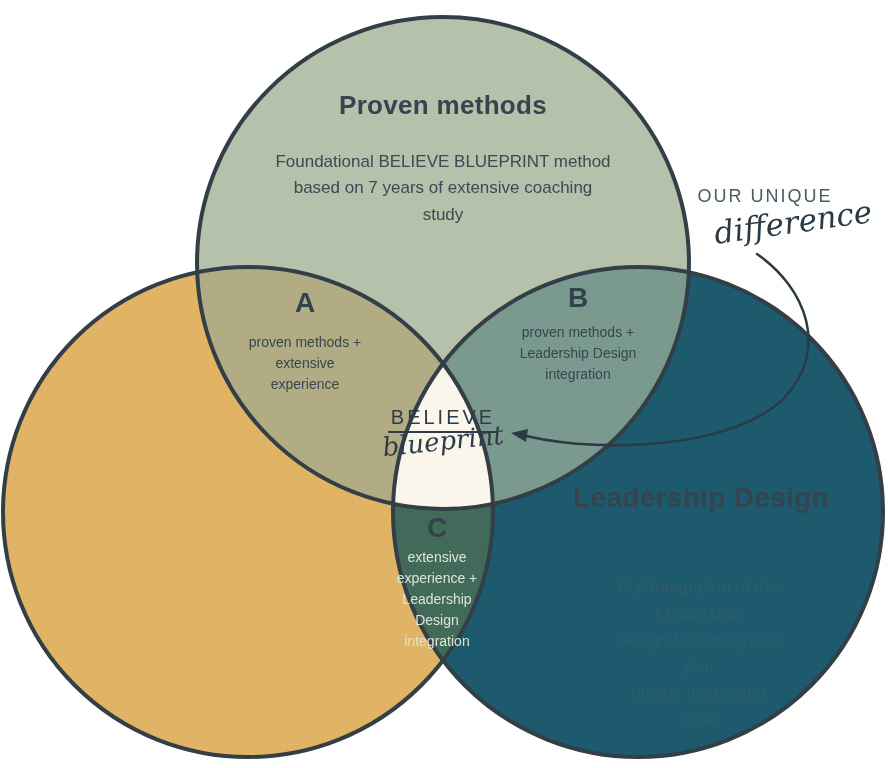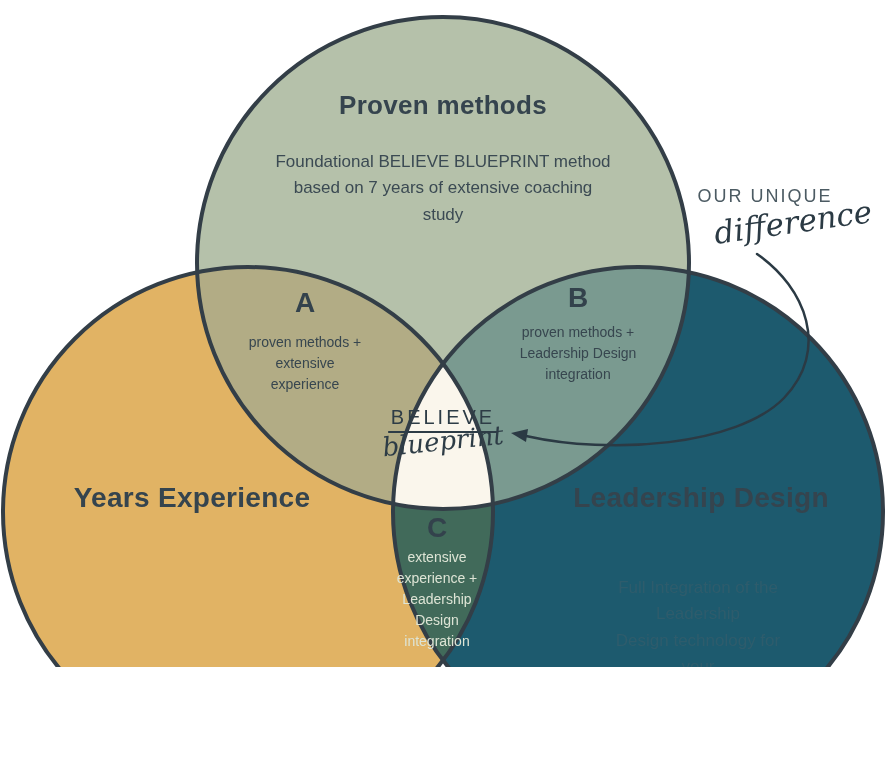--- a/index.html
+++ b/index.html
@@ -1,21 +1,21 @@
 <!DOCTYPE html>
 <html><head>
 <meta charset="utf-8">
 <style>
   html, body { margin: 0; padding: 0; }
   body { background: #ffffff; font-family: "Liberation Sans", sans-serif; }
 
   .canvas {
     position: relative;
     width: 888px;
-    height: 667px;
+    height: 768px;
     background: #ffffff;
     overflow: hidden;
   }
 
   .venn-svg { position: absolute; left: 0; top: 0; }
 
   .abs {
     position: absolute;
     transform: translateX(-50%);
     text-align: center;
@@ -149,21 +149,20 @@
     <div class="logo-script">blueprint</div>
   </div>
 
   <div class="abs overlap-label" style="left:437px; top:512px;">C</div>
   <div class="abs overlap-desc light" style="left:437px; top:547px;">extensive
 experience +
 Leadership
 Design
 integration</div>
 
-  <div class="abs circle-title big" style="left:192px; top:482px;">Years Experience</div>
 
   <div class="abs circle-title big" style="left:701px; top:482px;">Leadership Design</div>
   <div class="abs circle-desc teal-muted" style="left:698px; top:575px;">Full Integration of the Leadership
 Design technology for your
 unique leadership
 style</div>
 
   <div class="abs annotation-eyebrow" style="left:765px; top:186px;">OUR UNIQUE</div>
   <div class="abs annotation-script" style="left:793px; top:204px;">difference</div>
 

